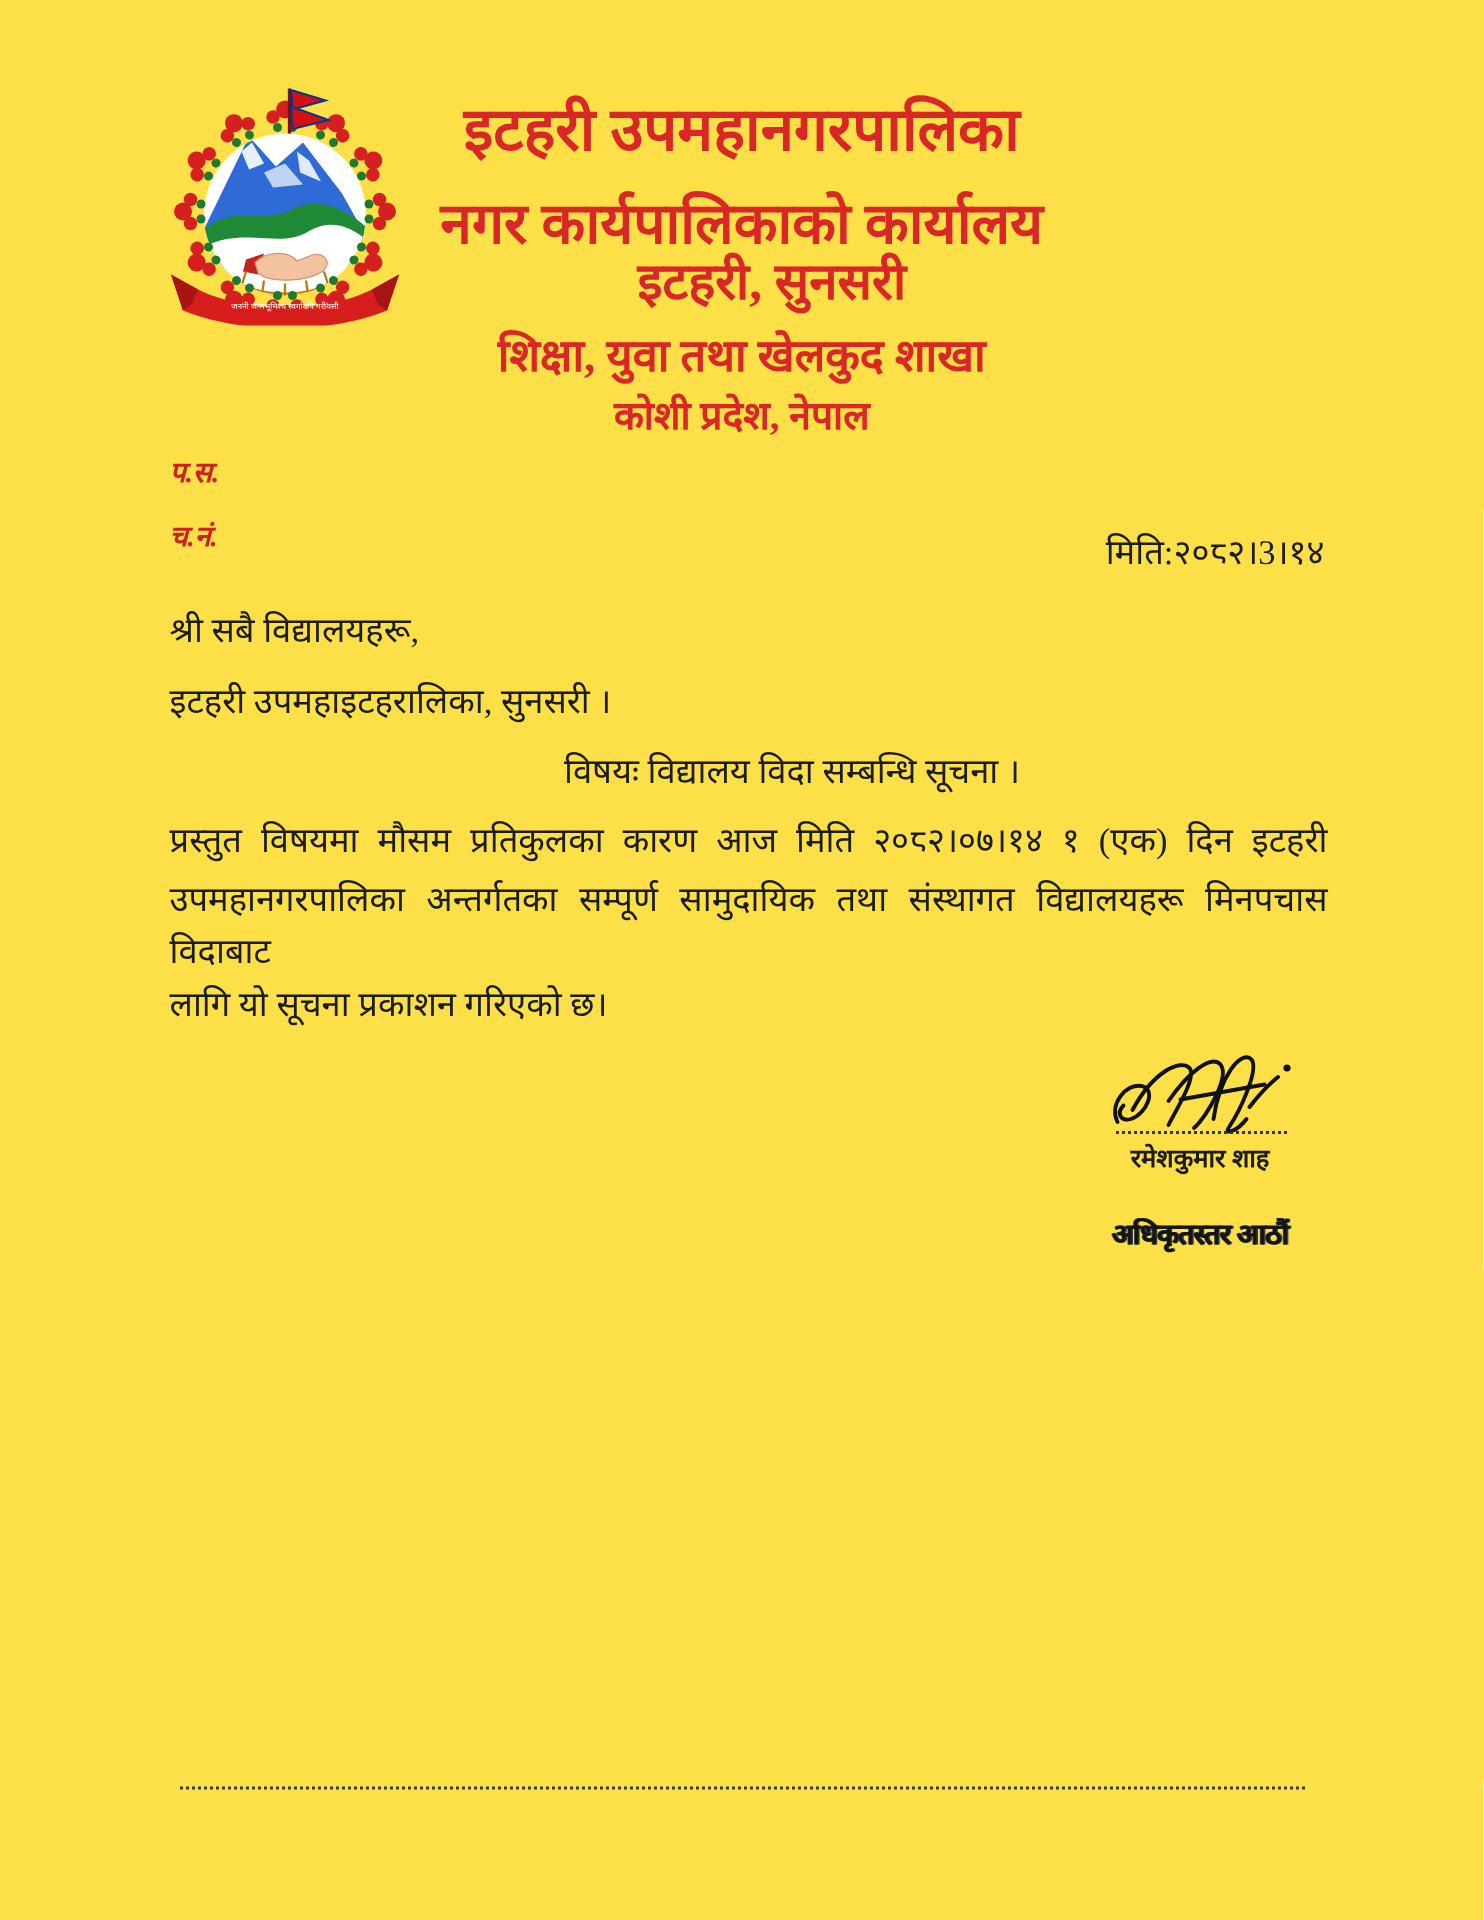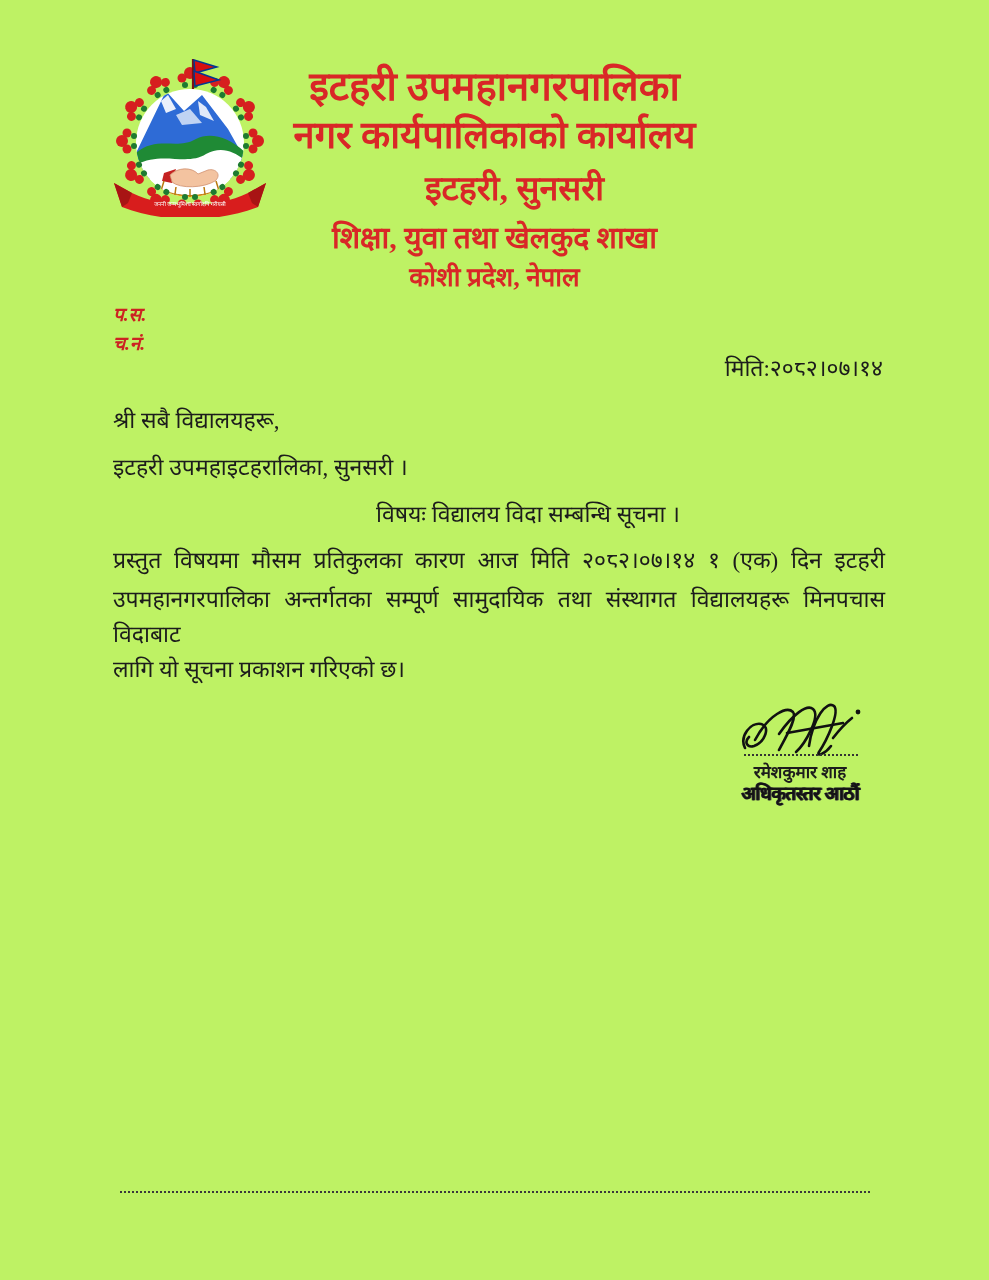--- a/index.html
+++ b/index.html
@@ -1,51 +1,51 @@
 <!DOCTYPE html>
 <html lang="ne"><head>
 <meta charset="utf-8">
 <style>
   html,body{margin:0;padding:0;background:#fff;}
   #page{
-    position:relative;width:989px;height:1280px;background:#bef264;
+    position:relative;width:989px;height:1280px;background:#fde047;
     font-family:"Liberation Serif","DejaVu Serif",serif;color:#1c1c1c;overflow:hidden;
   }
   .abs{position:absolute;}
   
   .hline{left:0;right:0;text-align:center;color:#d92727;font-weight:700;line-height:1.15;}
   .h1{top:64px;font-size:40px;}
-  .h2{top:114px;font-size:38px;}
+  .h2{top:129px;font-size:38px;}
   .h3{top:169px;font-size:34px;padding-left:40px;}
   .h4{top:221px;font-size:30px;font-weight:700;}
   .h5{top:263px;font-size:26px;font-weight:700;}
   
   .ref{left:113px;color:#cc2222;font-size:19px;font-style:italic;font-weight:700;}
   .ref1{top:301px;}
-  .ref2{top:330px;}
+  .ref2{top:344px;}
   
   .date{top:351px;right:106px;font-size:23px;}
   
   .addr{left:113px;font-size:23px;}
   .addr1{top:403px;}
   .addr2{top:450px;}
   
   .subject{top:497px;left:113px;width:830px;text-align:center;font-size:23px;}
   
   .bodyline{left:113px;width:772px;font-size:23px;line-height:35px;}
   .jl{text-align:justify;text-align-last:justify;}
   .bl1{top:543px;}.bl2{top:582px;}.bl3{top:617px;}.bl4{top:652px;}
   
   .sig-svg{top:696px;left:735px;}
   .sig-dots{top:754px;left:744px;width:114px;border-bottom:2px dotted #333;height:0;}
   .sig-name{top:760px;left:700px;width:200px;text-align:center;font-size:17px;font-weight:600;}
   .stamp{left:690px;width:220px;text-align:center;font-weight:800;color:#141414;
          text-shadow:1px 0 0 #3a3a3a, -0.5px 0 0 #555;letter-spacing:-0.5px;}
   .stamp1{top:783px;font-size:21px;}
-  .stamp2{top:780px;font-size:19px;}
+  .stamp2{top:809px;font-size:19px;}
   
   .bottom-rule{top:1191px;left:120px;width:750px;border-bottom:2px dotted #3a3a3a;height:0;}
 </style>
 </head>
 <body>
 
 <div id="page">
 
   <svg class="abs" style="top:57px;left:106px;" width="168" height="160" viewBox="0 0 168 160">
     <defs>
@@ -116,21 +116,21 @@
 
   <div class="abs hline h1">इटहरी उपमहानगरपालिका</div>
   <div class="abs hline h2">नगर कार्यपालिकाको कार्यालय</div>
   <div class="abs hline h3">इटहरी, सुनसरी</div>
   <div class="abs hline h4">शिक्षा, युवा तथा खेलकुद शाखा</div>
   <div class="abs hline h5">कोशी प्रदेश, नेपाल</div>
 
   <div class="abs ref ref1">प.स.</div>
   <div class="abs ref ref2">च.नं.</div>
 
-  <div class="abs date">मिति:२०८२।०७।१४</div>
+  <div class="abs date">मिति:२०८२।3।१४</div>
 
   <div class="abs addr addr1">श्री सबै विद्यालयहरू,</div>
   <div class="abs addr addr2">इटहरी उपमहाइटहरालिका, सुनसरी  ।</div>
 
   <div class="abs subject">विषयः विद्यालय विदा सम्बन्धि सूचना  ।</div>
 
   <div class="abs bodyline jl bl1">प्रस्तुत विषयमा मौसम प्रतिकुलका कारण आज मिति २०८२।०७।१४ १ (एक) दिन इटहरी</div>
   <div class="abs bodyline jl bl2">उपमहानगरपालिका अन्तर्गतका सम्पूर्ण सामुदायिक तथा संस्थागत विद्यालयहरू मिनपचास विदाबाट</div>
   <div class="abs bodyline bl4">लागि यो सूचना प्रकाशन गरिएको छ।</div>
 

